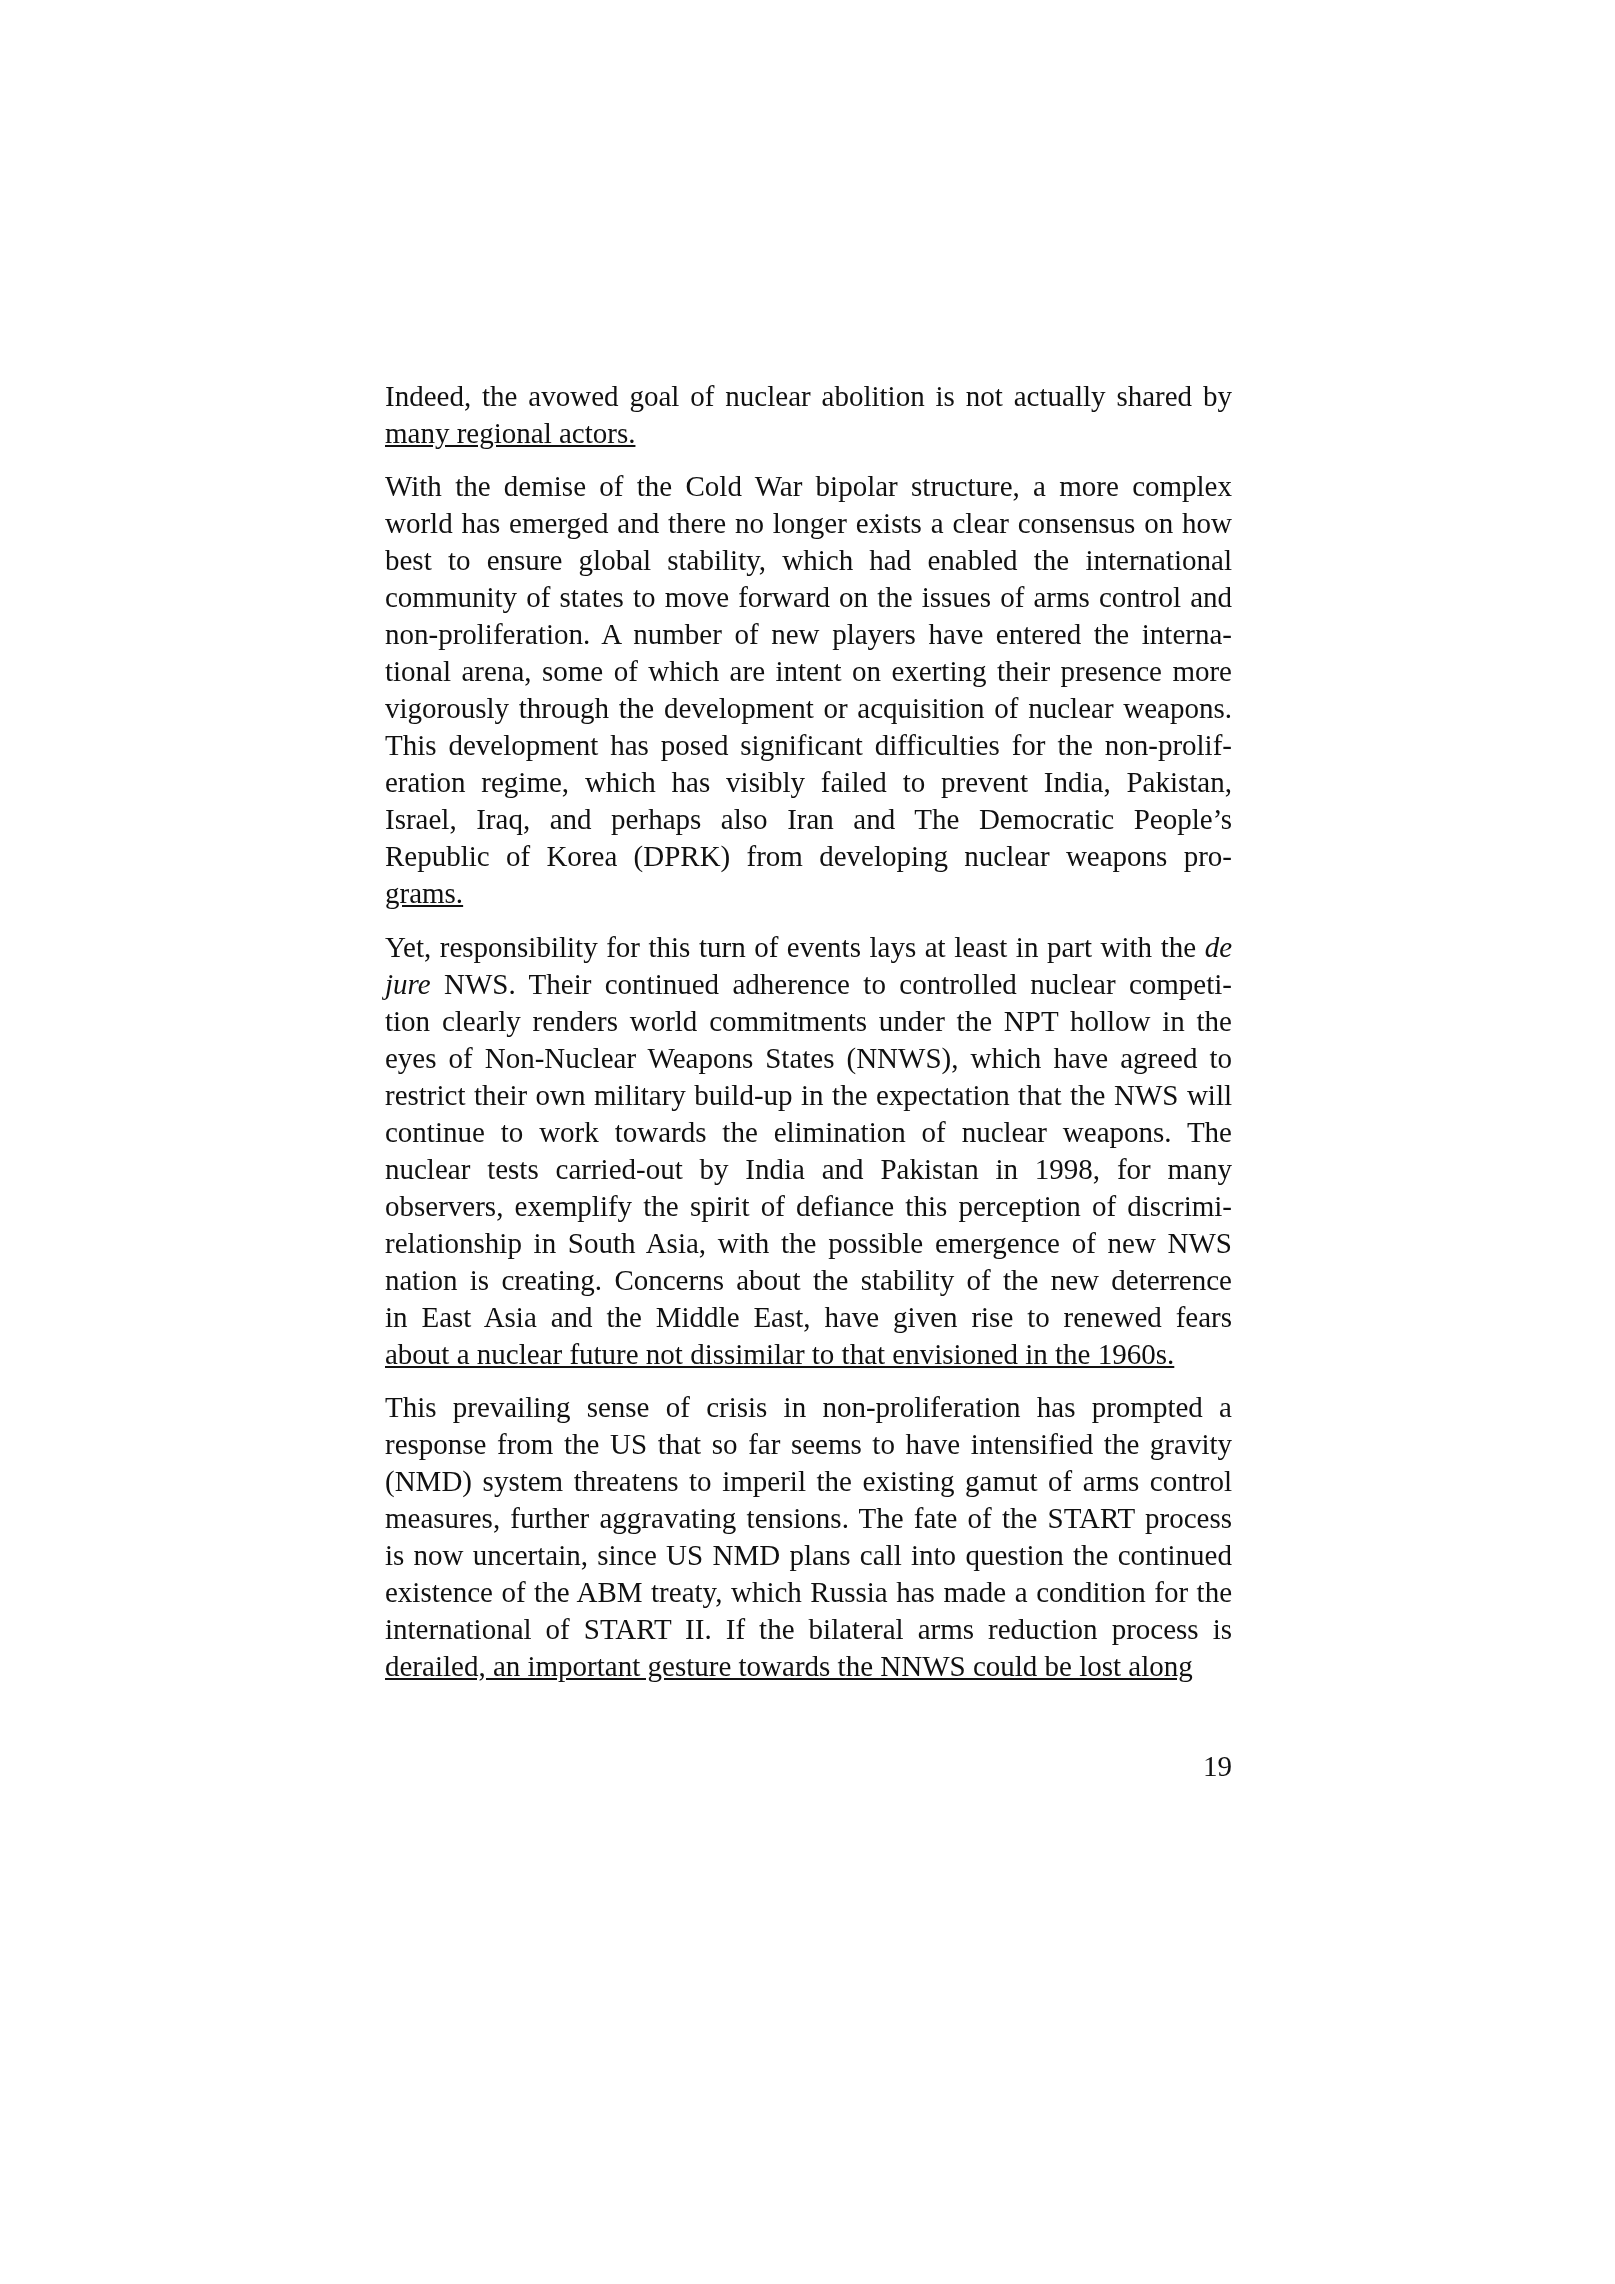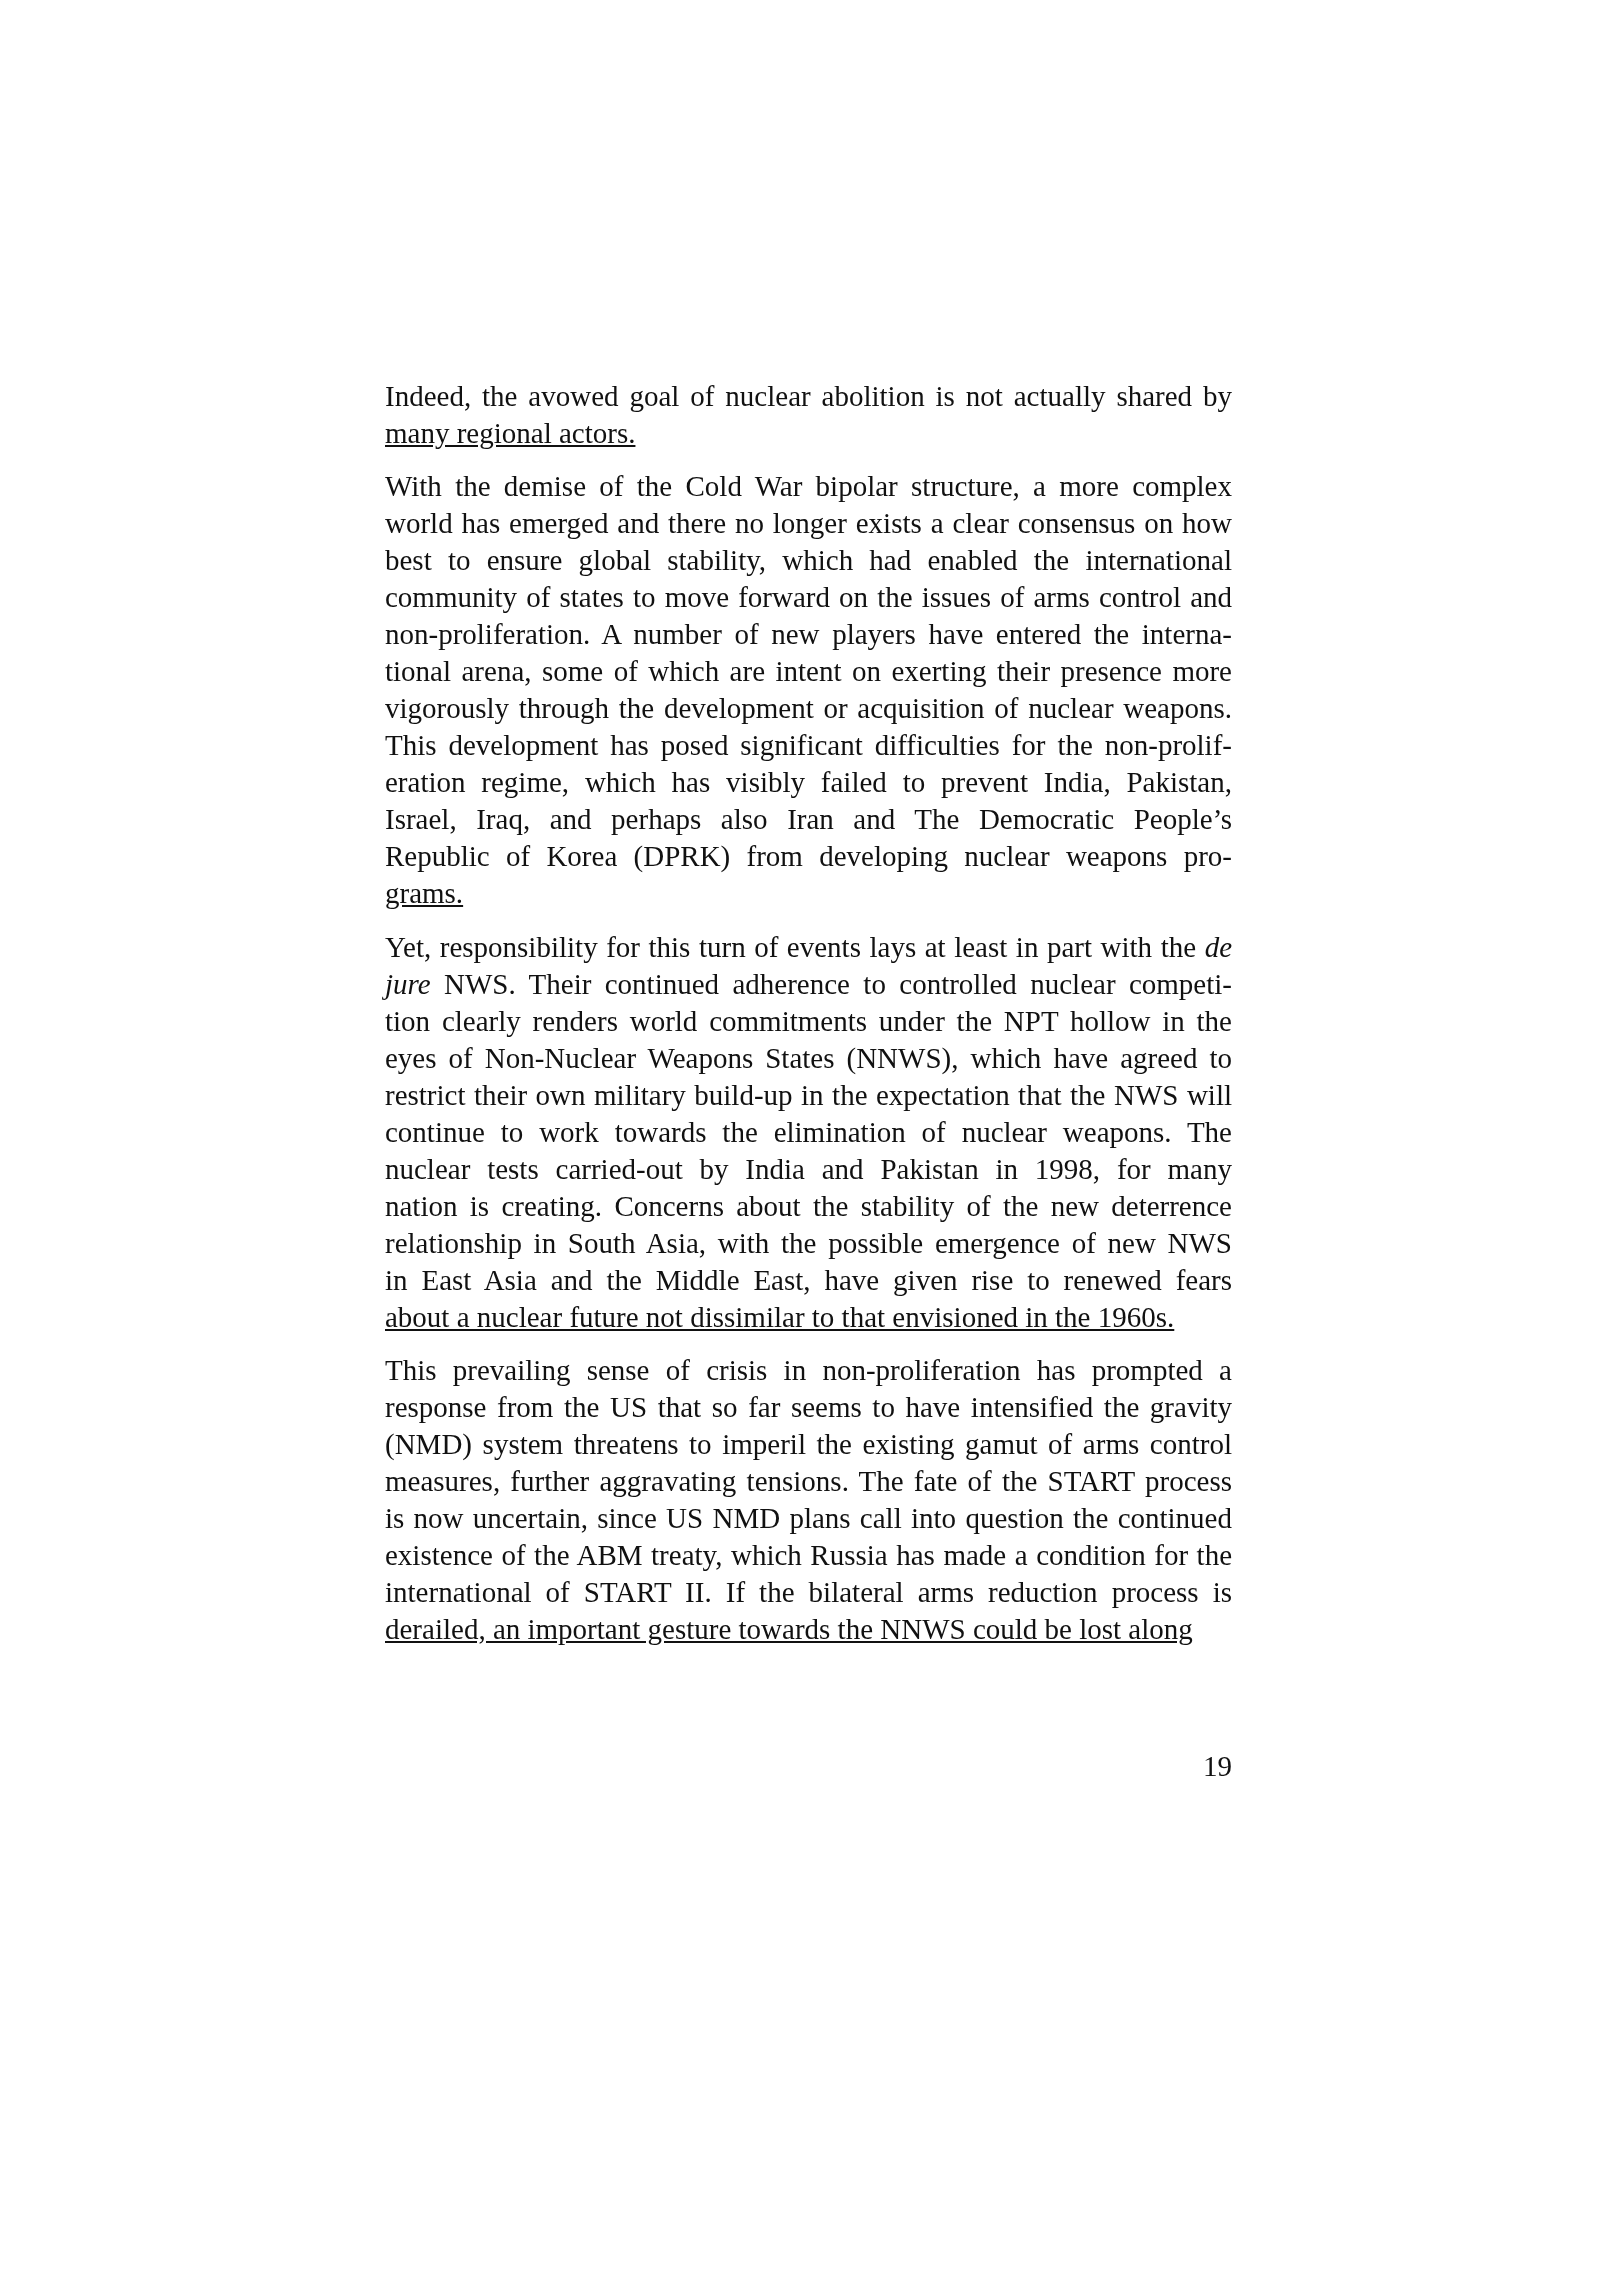--- a/index.html
+++ b/index.html
@@ -74,22 +74,23 @@
         <div class="line last-line"><span>grams.</span></div>
       </div>
       <div class="paragraph">
         <div class="line"><span>Yet, responsibility for this turn of events lays at least in part with the </span><em>de</em></div>
         <div class="line"><em>jure</em><span> NWS. Their continued adherence to controlled nuclear competi-</span></div>
         <div class="line"><span>tion clearly renders world commitments under the NPT hollow in the</span></div>
         <div class="line"><span>eyes of Non-Nuclear Weapons States (NNWS), which have agreed to</span></div>
         <div class="line"><span>restrict their own military build-up in the expectation that the NWS will</span></div>
         <div class="line"><span>continue to work towards the elimination of nuclear weapons. The</span></div>
         <div class="line"><span>nuclear tests carried-out by India and Pakistan in 1998, for many</span></div>
+        <div class="line"><span>observers, exemplify the spirit of defiance this perception of discrimi-</span></div>
+        <div class="line"><span>relationship in South Asia, with the possible emergence of new NWS</span></div>
         <div class="line"><span>nation is creating. Concerns about the stability of the new deterrence</span></div>
-        <div class="line"><span>relationship in South Asia, with the possible emergence of new NWS</span></div>
         <div class="line"><span>in East Asia and the Middle East, have given rise to renewed fears</span></div>
         <div class="line last-line"><span>about a nuclear future not dissimilar to that envisioned in the 1960s.</span></div>
       </div>
       <div class="paragraph">
         <div class="line"><span>This prevailing sense of crisis in non-proliferation has prompted a</span></div>
         <div class="line"><span>response from the US that so far seems to have intensified the gravity</span></div>
         <div class="line"><span>(NMD) system threatens to imperil the existing gamut of arms control</span></div>
         <div class="line"><span>measures, further aggravating tensions. The fate of the START process</span></div>
         <div class="line"><span>is now uncertain, since US NMD plans call into question the continued</span></div>
         <div class="line"><span>existence of the ABM treaty, which Russia has made a condition for the</span></div>

